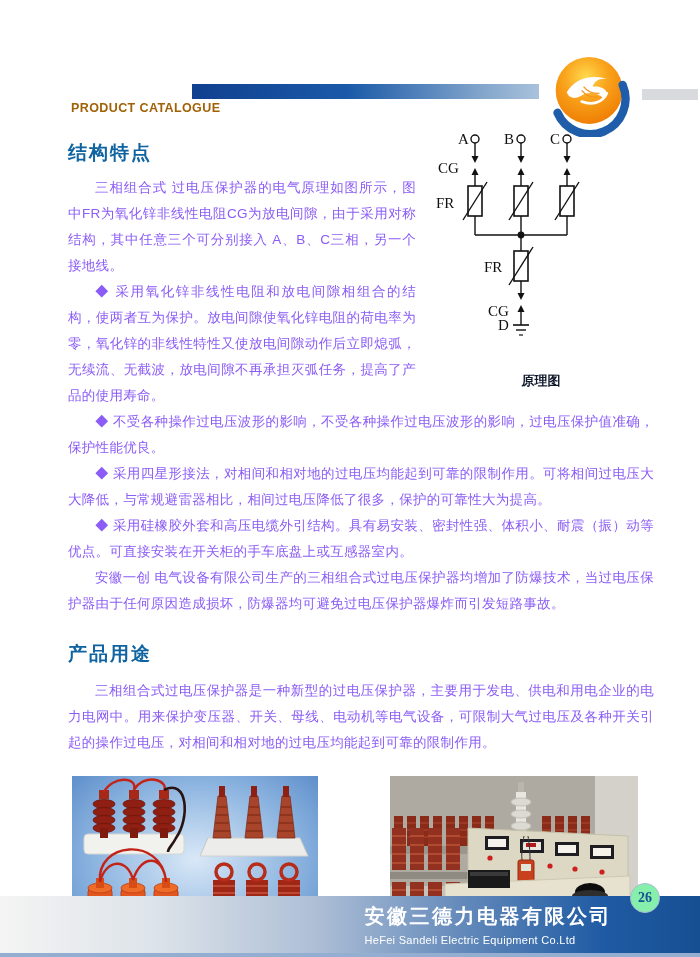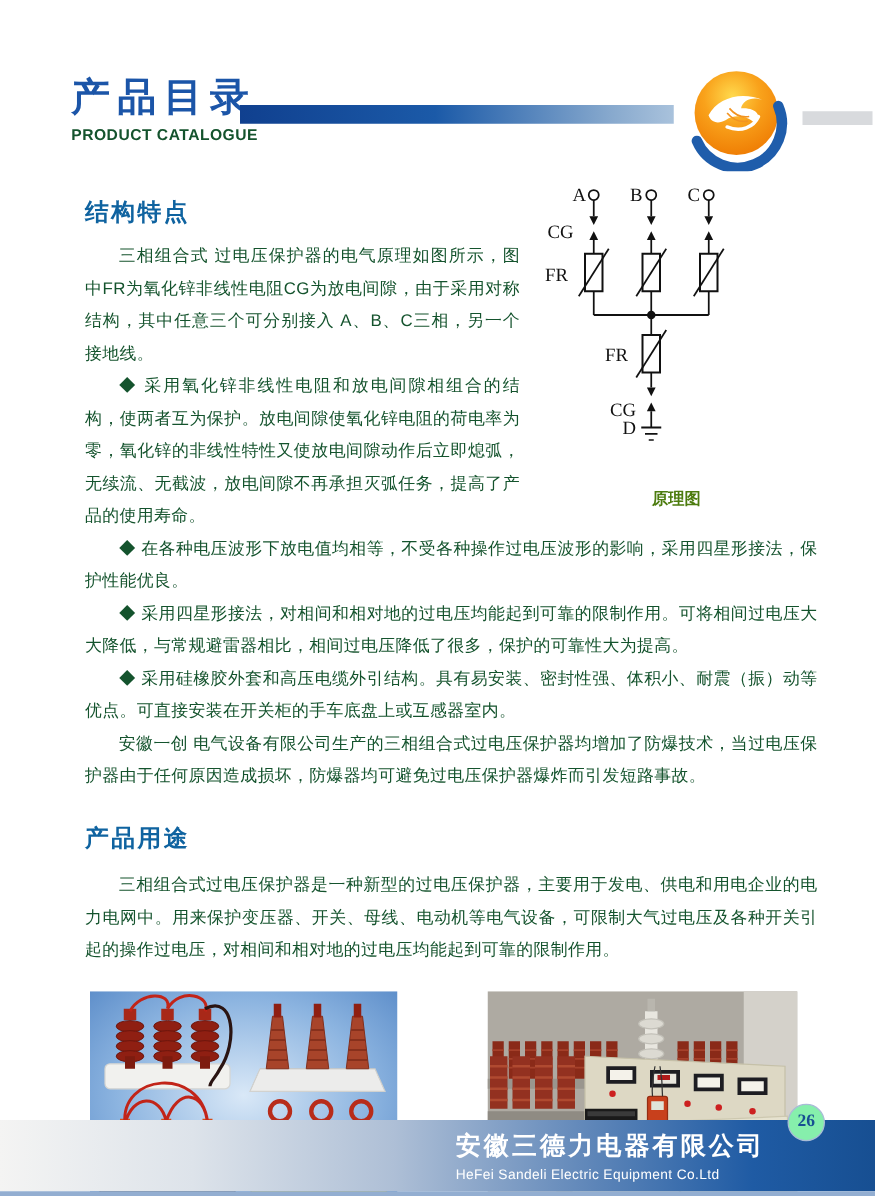--- a/index.html
+++ b/index.html
@@ -4,39 +4,39 @@
 <style>
   * { margin:0; padding:0; box-sizing:border-box; }
   body { background:#888; font-family:"Liberation Sans", sans-serif; }
   .page { width:700px; height:957px; background:#ffffff; position:relative;
           margin:0 auto; overflow:hidden; }
 
   
   .header { position:relative; height:140px; }
   .page-title { position:absolute; left:57px; top:62px; font-size:31px; font-weight:bold;
                 color:#1b55a8; letter-spacing:6px; line-height:1; }
-  .page-subtitle { position:absolute; left:57px; top:101px; font-size:12.5px; font-weight:bold;
-                   color:#14532d; letter-spacing:0.4px; }
+  .page-subtitle { position:absolute; left:71px; top:101px; font-size:12.5px; font-weight:bold;
+                   color:#a16207; letter-spacing:0.4px; }
   .header-bar { position:absolute; left:192px; top:84px; width:347px; height:15px;
                 background:linear-gradient(90deg,#10408f 0%,#1b5aa8 45%,#86a8cd 85%,#a9c2dc 100%); }
   .logo-wrap { position:absolute; left:551px; top:55px; width:80px; height:82px; }
   .header-chip { position:absolute; left:642px; top:89px; width:56px; height:11px; background:#d8dadd; }
 
   
   .main { padding:0 46px 0 68px; }
   .section-heading { font-size:19px; font-weight:bold; color:#0f63a0; letter-spacing:2px; }
-  .struct-heading { margin-top:17px; }
+  .struct-heading { }
   .usage-heading { margin-top:24px; margin-bottom:11px; }
-  .bodytext, .feature-list li { font-size:13.5px; line-height:26px; color:#14532d;
+  .bodytext, .feature-list li { font-size:13.5px; line-height:26px; color:#8b5cf6;
                 text-align:justify; text-indent:2em; letter-spacing:0.3px; }
   .bodytext { margin:0; }
   .first-para { margin-top:9px; }
   .feature-list { list-style:none; }
   .diagram-figure { float:right; width:226px; margin:-22px 0 6px 12px; }
-  .diagram-caption { text-align:center; font-size:13px; font-weight:bold; color:#4d7c0f; margin-top:2px; }
+  .diagram-caption { text-align:center; font-size:13px; font-weight:bold; color:#0f172a; margin-top:2px; }
   .diagram-svg text { font-family:"Liberation Serif", serif; font-size:15px; fill:#111; }
 
   
   .photos { display:flex; margin-top:20px; }
   .photo { line-height:0; }
   .photo-left { margin-left:4px; }
   .photo-right { margin-left:72px; }
 
   
   .footer { position:absolute; left:0; bottom:0; width:700px; height:61px; }
@@ -50,21 +50,20 @@
     background:#86efac; border:1px solid #a8bcd6; color:#174f92; font-weight:bold; font-size:14px;
     display:flex; align-items:center; justify-content:center;
     font-family:"Liberation Serif", serif; }
 </style>
 </head>
 <body>
 
 <div class="page">
 
   <div class="header">
-    <div class="page-title">产品目录</div>
     <div class="page-subtitle">PRODUCT CATALOGUE</div>
     <div class="header-bar"></div>
     <div class="logo-wrap">
       <svg width="80" height="82" viewBox="0 0 86 88">
         <defs>
           <radialGradient id="lg" cx="45%" cy="30%" r="75%">
             <stop offset="0%" stop-color="#ffd94d"></stop>
             <stop offset="45%" stop-color="#f9a21b"></stop>
             <stop offset="100%" stop-color="#ee7a02"></stop>
           </radialGradient>
@@ -127,21 +126,21 @@
         </g>
         <text x="70" y="212">D</text>
       </svg>
       <figcaption class="diagram-caption">原理图</figcaption>
     </figure>
 
     <h2 class="section-heading struct-heading">结构特点</h2>
     <p class="bodytext first-para">三相组合式 过电压保护器的电气原理如图所示，图中FR为氧化锌非线性电阻CG为放电间隙，由于采用对称结构，其中任意三个可分别接入 A、B、C三相，另一个接地线。</p>
     <ul class="feature-list">
       <li>◆ 采用氧化锌非线性电阻和放电间隙相组合的结构，使两者互为保护。放电间隙使氧化锌电阻的荷电率为零，氧化锌的非线性特性又使放电间隙动作后立即熄弧，无续流、无截波，放电间隙不再承担灭弧任务，提高了产品的使用寿命。</li>
-      <li>◆ 在各种电压波形下放电值均相等，不受各种操作过电压波形的影响，采用四星形接法，保护性能优良。</li>
+      <li>◆ 不受各种操作过电压波形的影响，不受各种操作过电压波形的影响，过电压保护值准确，保护性能优良。</li>
       <li>◆ 采用四星形接法，对相间和相对地的过电压均能起到可靠的限制作用。可将相间过电压大大降低，与常规避雷器相比，相间过电压降低了很多，保护的可靠性大为提高。</li>
       <li>◆ 采用硅橡胶外套和高压电缆外引结构。具有易安装、密封性强、体积小、耐震（振）动等优点。可直接安装在开关柜的手车底盘上或互感器室内。</li>
     </ul>
     <p class="bodytext">安徽一创 电气设备有限公司生产的三相组合式过电压保护器均增加了防爆技术，当过电压保护器由于任何原因造成损坏，防爆器均可避免过电压保护器爆炸而引发短路事故。</p>
 
     <h2 class="section-heading usage-heading">产品用途</h2>
     <p class="bodytext">三相组合式过电压保护器是一种新型的过电压保护器，主要用于发电、供电和用电企业的电力电网中。用来保护变压器、开关、母线、电动机等电气设备，可限制大气过电压及各种开关引起的操作过电压，对相间和相对地的过电压均能起到可靠的限制作用。</p>
 
     <div class="photos">
 

